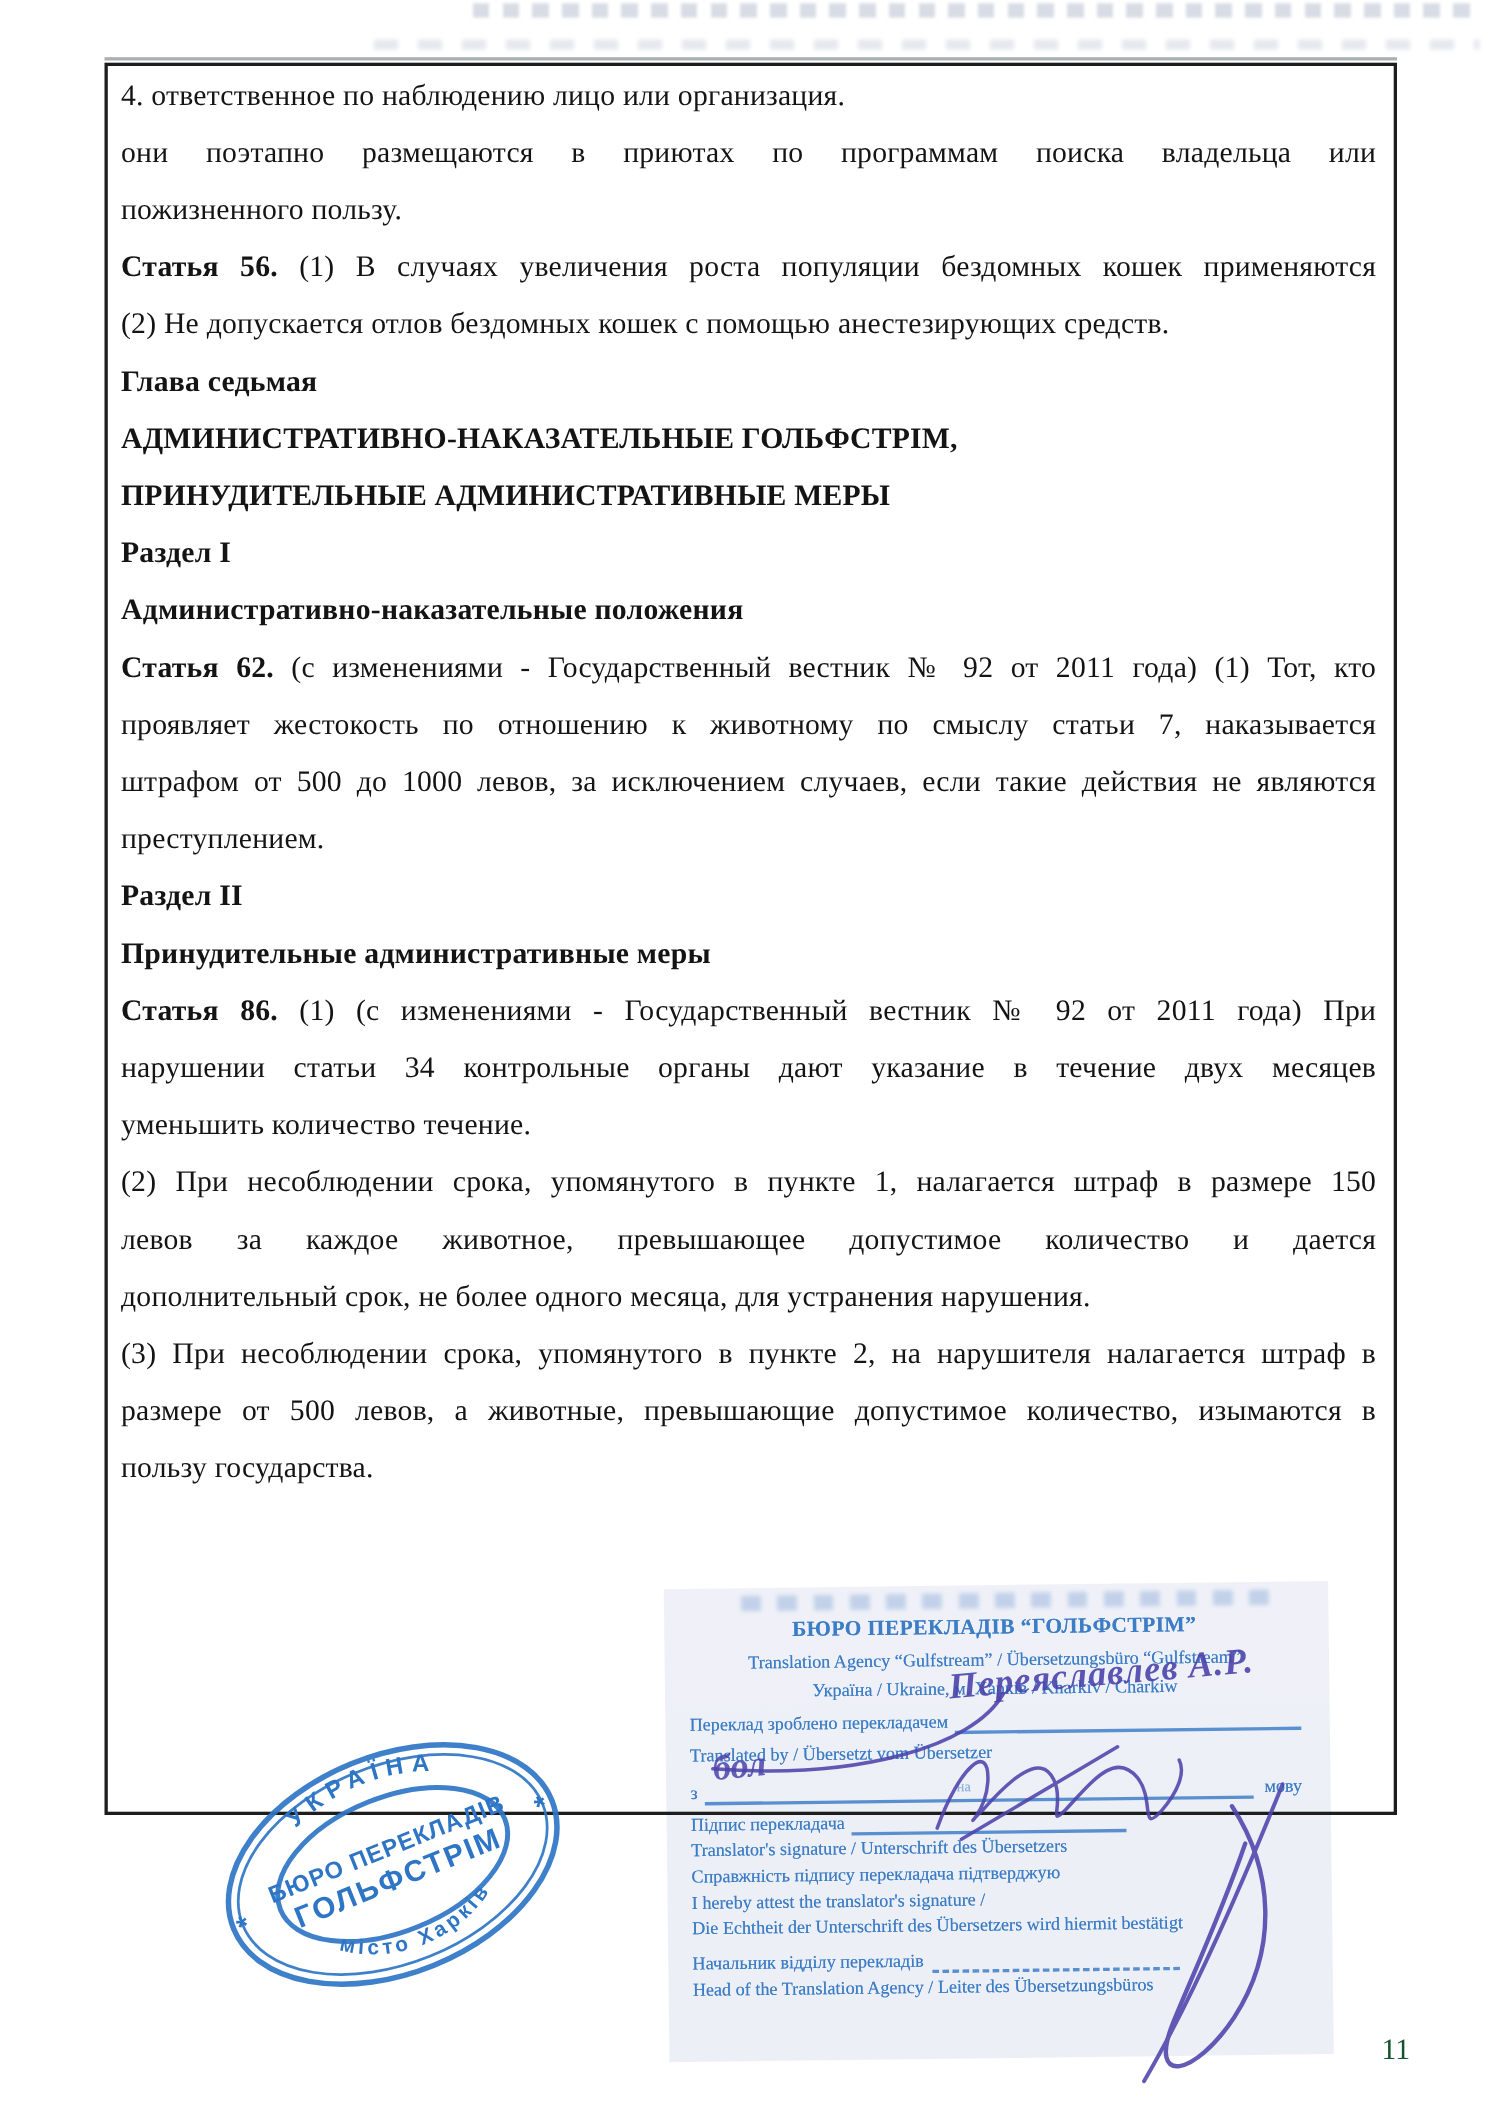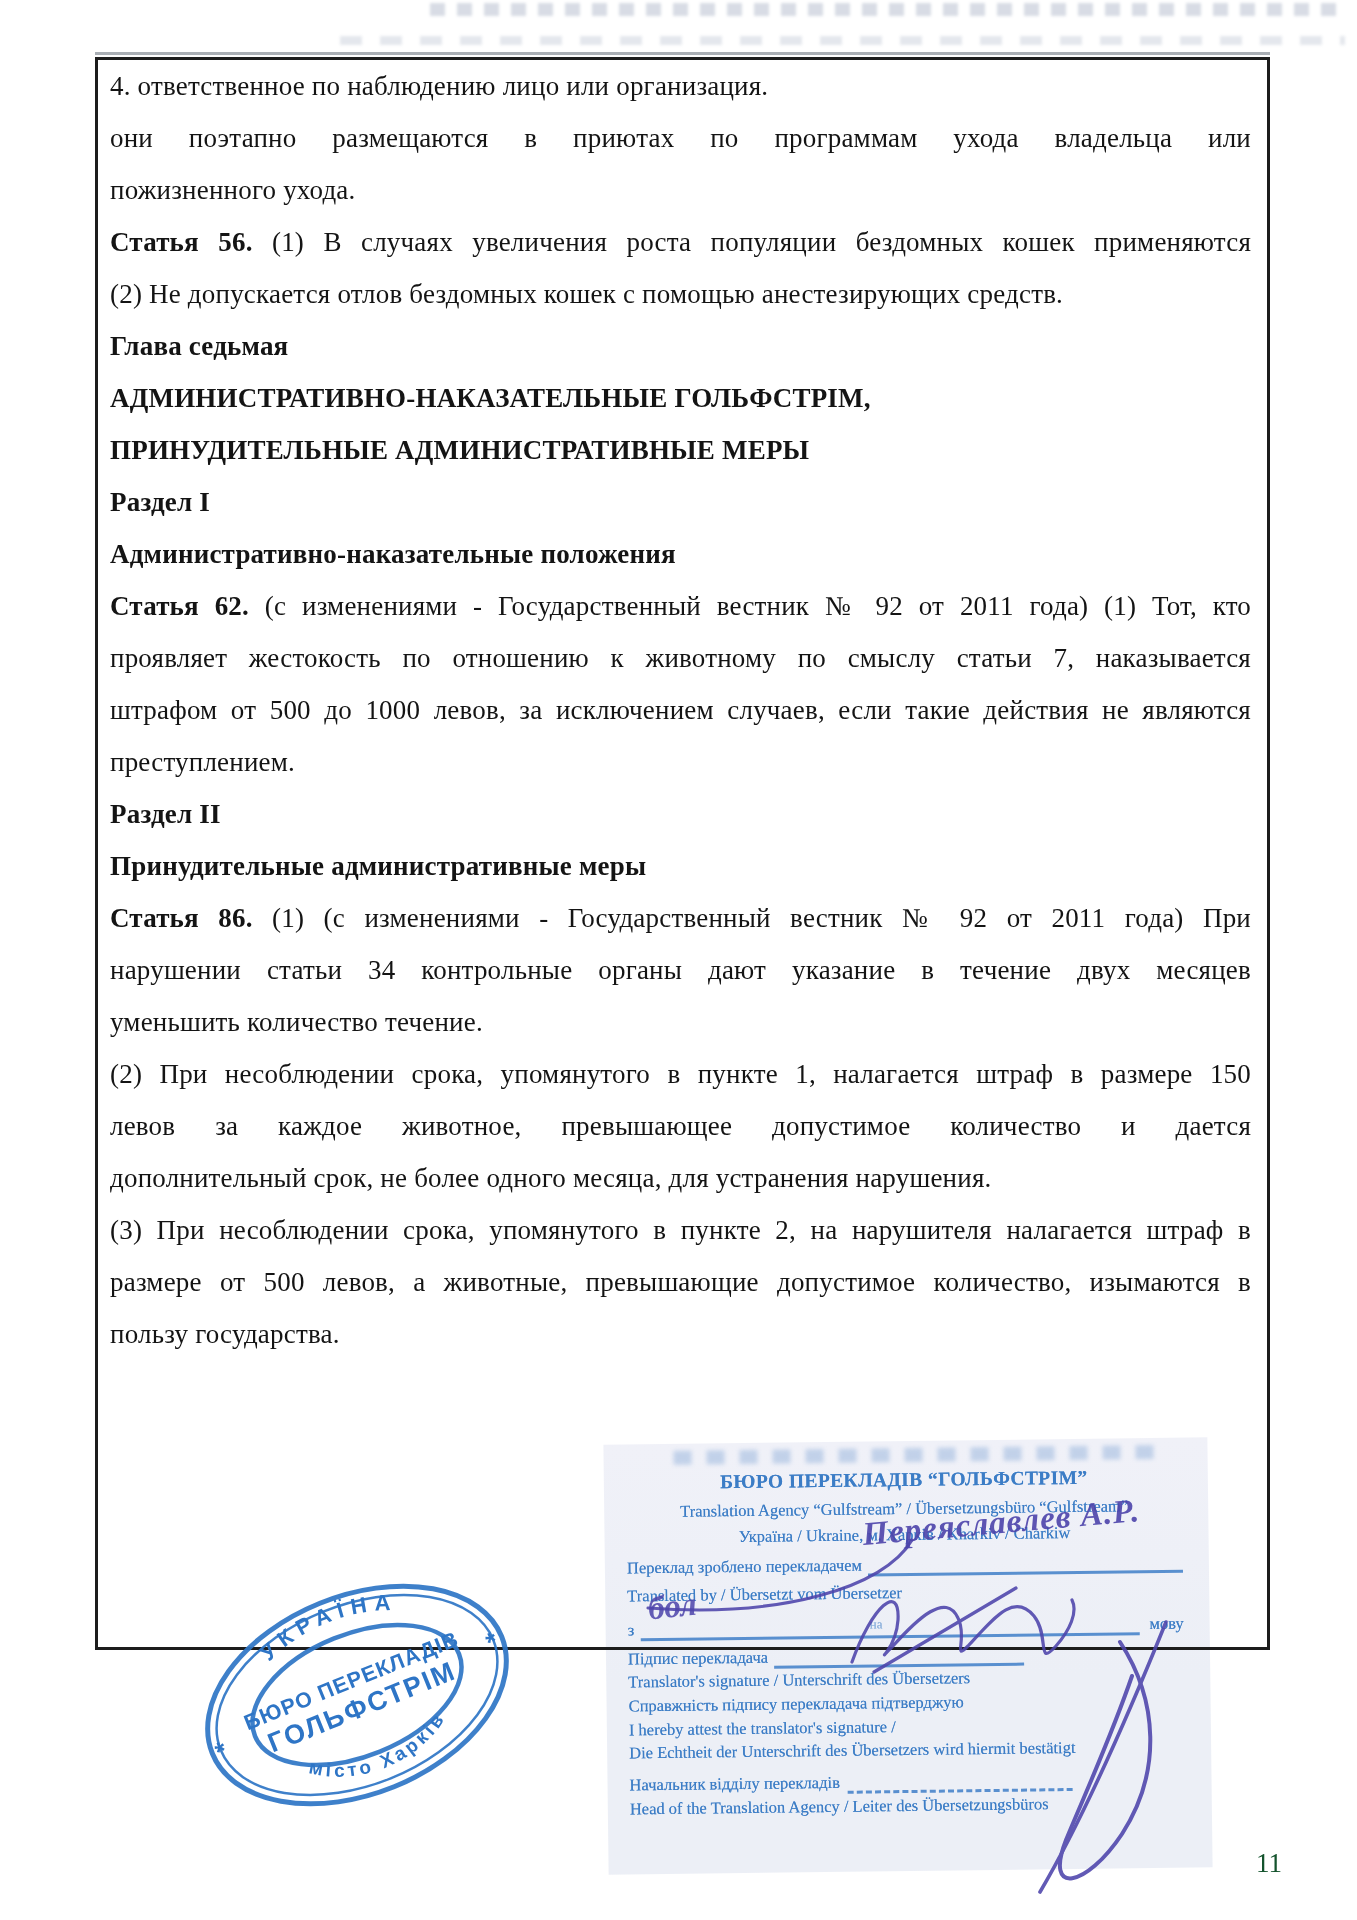--- a/index.html
+++ b/index.html
@@ -102,22 +102,22 @@
     <div class="sr r12 fx">
       <span>Начальник відділу перекладів</span>
       <span class="ul w230"></span>
     </div>
     <div class="sr r13">Head of the Translation Agency / Leiter des Übersetzungsbüros</div>
   </div>
 
   <div class="frame">
     <div class="doc" id="doc-lines">
         <div class="line">4. ответственное по наблюдению лицо или организация.</div>
-        <div class="line j">они поэтапно размещаются в приютах по программам ухода владельца или</div>
-        <div class="line">пожизненного ухода.</div>
+        <div class="line j">они поэтапно размещаются в приютах по программам поиска владельца или</div>
+        <div class="line">пожизненного пользу.</div>
         <div class="line j"><b>Статья 56.</b> (1) В случаях увеличения роста популяции бездомных кошек применяются</div>
         <div class="line">(2) Не допускается отлов бездомных кошек с помощью анестезирующих средств.</div>
         <div class="line b">Глава седьмая</div>
         <div class="line b">АДМИНИСТРАТИВНО-НАКАЗАТЕЛЬНЫЕ ГОЛЬФСТРІМ,</div>
         <div class="line b">ПРИНУДИТЕЛЬНЫЕ АДМИНИСТРАТИВНЫЕ МЕРЫ</div>
         <div class="line b">Раздел I</div>
         <div class="line b">Административно-наказательные положения</div>
         <div class="line j"><b>Статья 62.</b> (с изменениями - Государственный вестник № 92 от 2011 года) (1) Тот, кто</div>
         <div class="line j">проявляет жестокость по отношению к животному по смыслу статьи 7, наказывается</div>
         <div class="line j">штрафом от 500 до 1000 левов, за исключением случаев, если такие действия не являются</div>

